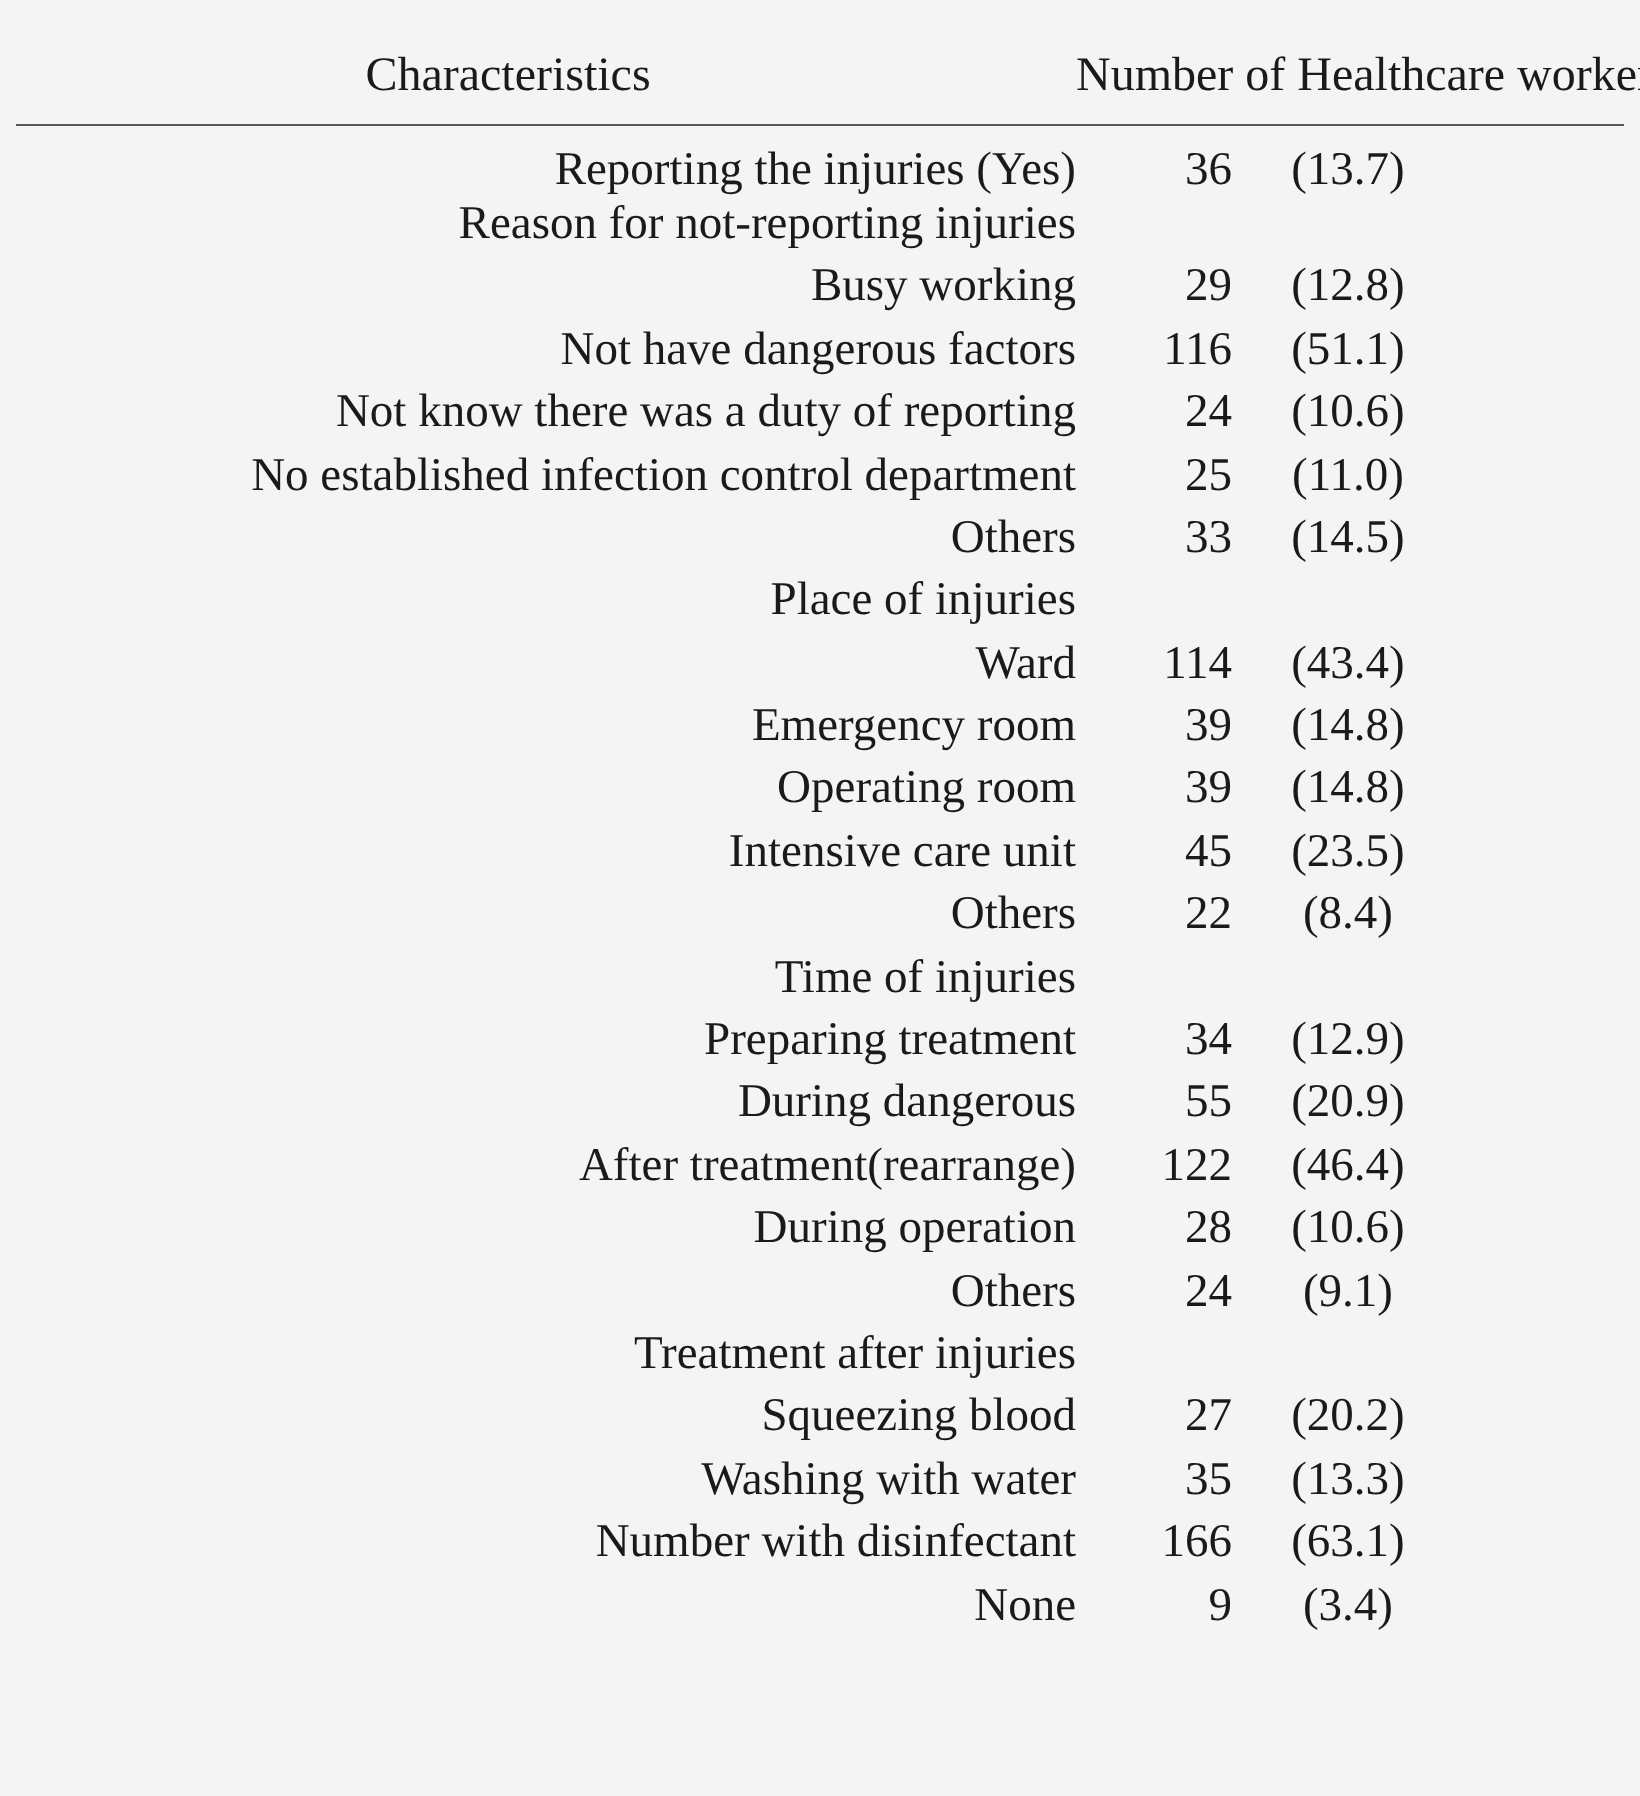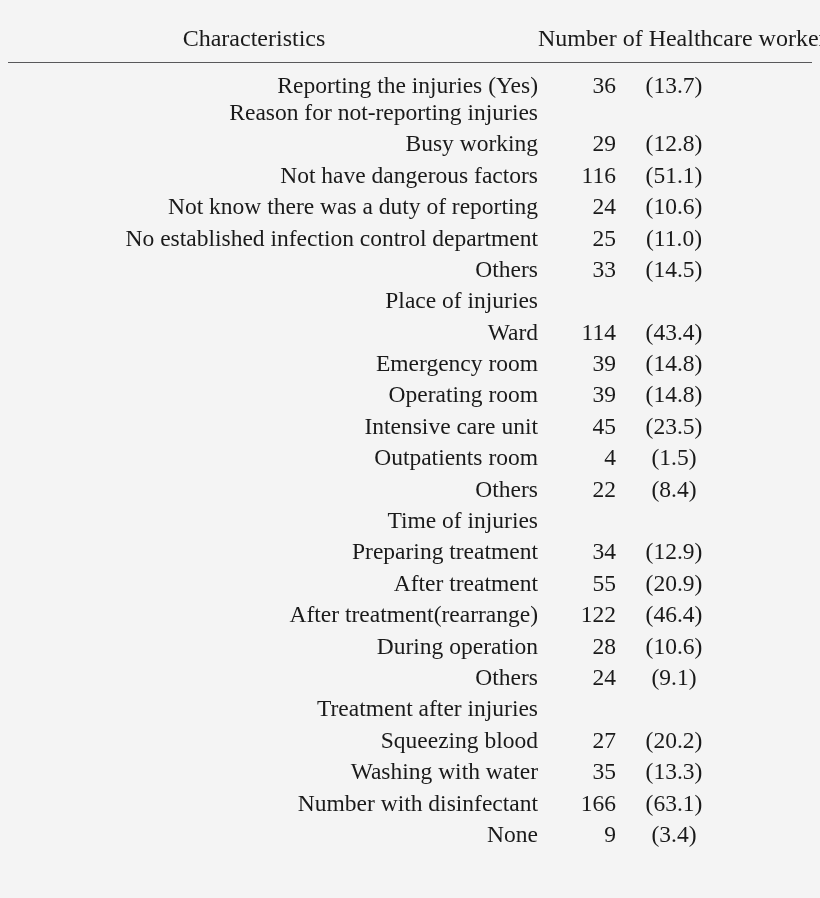--- a/index.html
+++ b/index.html
@@ -173,45 +173,39 @@
           <td class="cell-percent">(14.8)</td>
           <td class="cell-gutter"></td>
         </tr>
         <tr>
           <td class="cell-label indent">Intensive care unit</td>
           <td class="cell-count">45</td>
           <td class="cell-percent">(23.5)</td>
           <td class="cell-gutter"></td>
         </tr>
         <tr>
-          <td class="cell-label indent">Outpatients room</td>
-          <td class="cell-count">4</td>
-          <td class="cell-percent">(1.5)</td>
-          <td class="cell-gutter"></td>
-        </tr>
-        <tr>
           <td class="cell-label indent">Others</td>
           <td class="cell-count">22</td>
           <td class="cell-percent">(8.4)</td>
           <td class="cell-gutter"></td>
         </tr>
         <tr>
           <td class="cell-label">Time of injuries</td>
           <td class="cell-count"></td>
           <td class="cell-percent"></td>
           <td class="cell-gutter"></td>
         </tr>
         <tr>
           <td class="cell-label indent">Preparing treatment</td>
           <td class="cell-count">34</td>
           <td class="cell-percent">(12.9)</td>
           <td class="cell-gutter"></td>
         </tr>
         <tr>
-          <td class="cell-label indent">After treatment</td>
+          <td class="cell-label indent">During dangerous</td>
           <td class="cell-count">55</td>
           <td class="cell-percent">(20.9)</td>
           <td class="cell-gutter"></td>
         </tr>
         <tr>
           <td class="cell-label indent">After treatment(rearrange)</td>
           <td class="cell-count">122</td>
           <td class="cell-percent">(46.4)</td>
           <td class="cell-gutter"></td>
         </tr>

